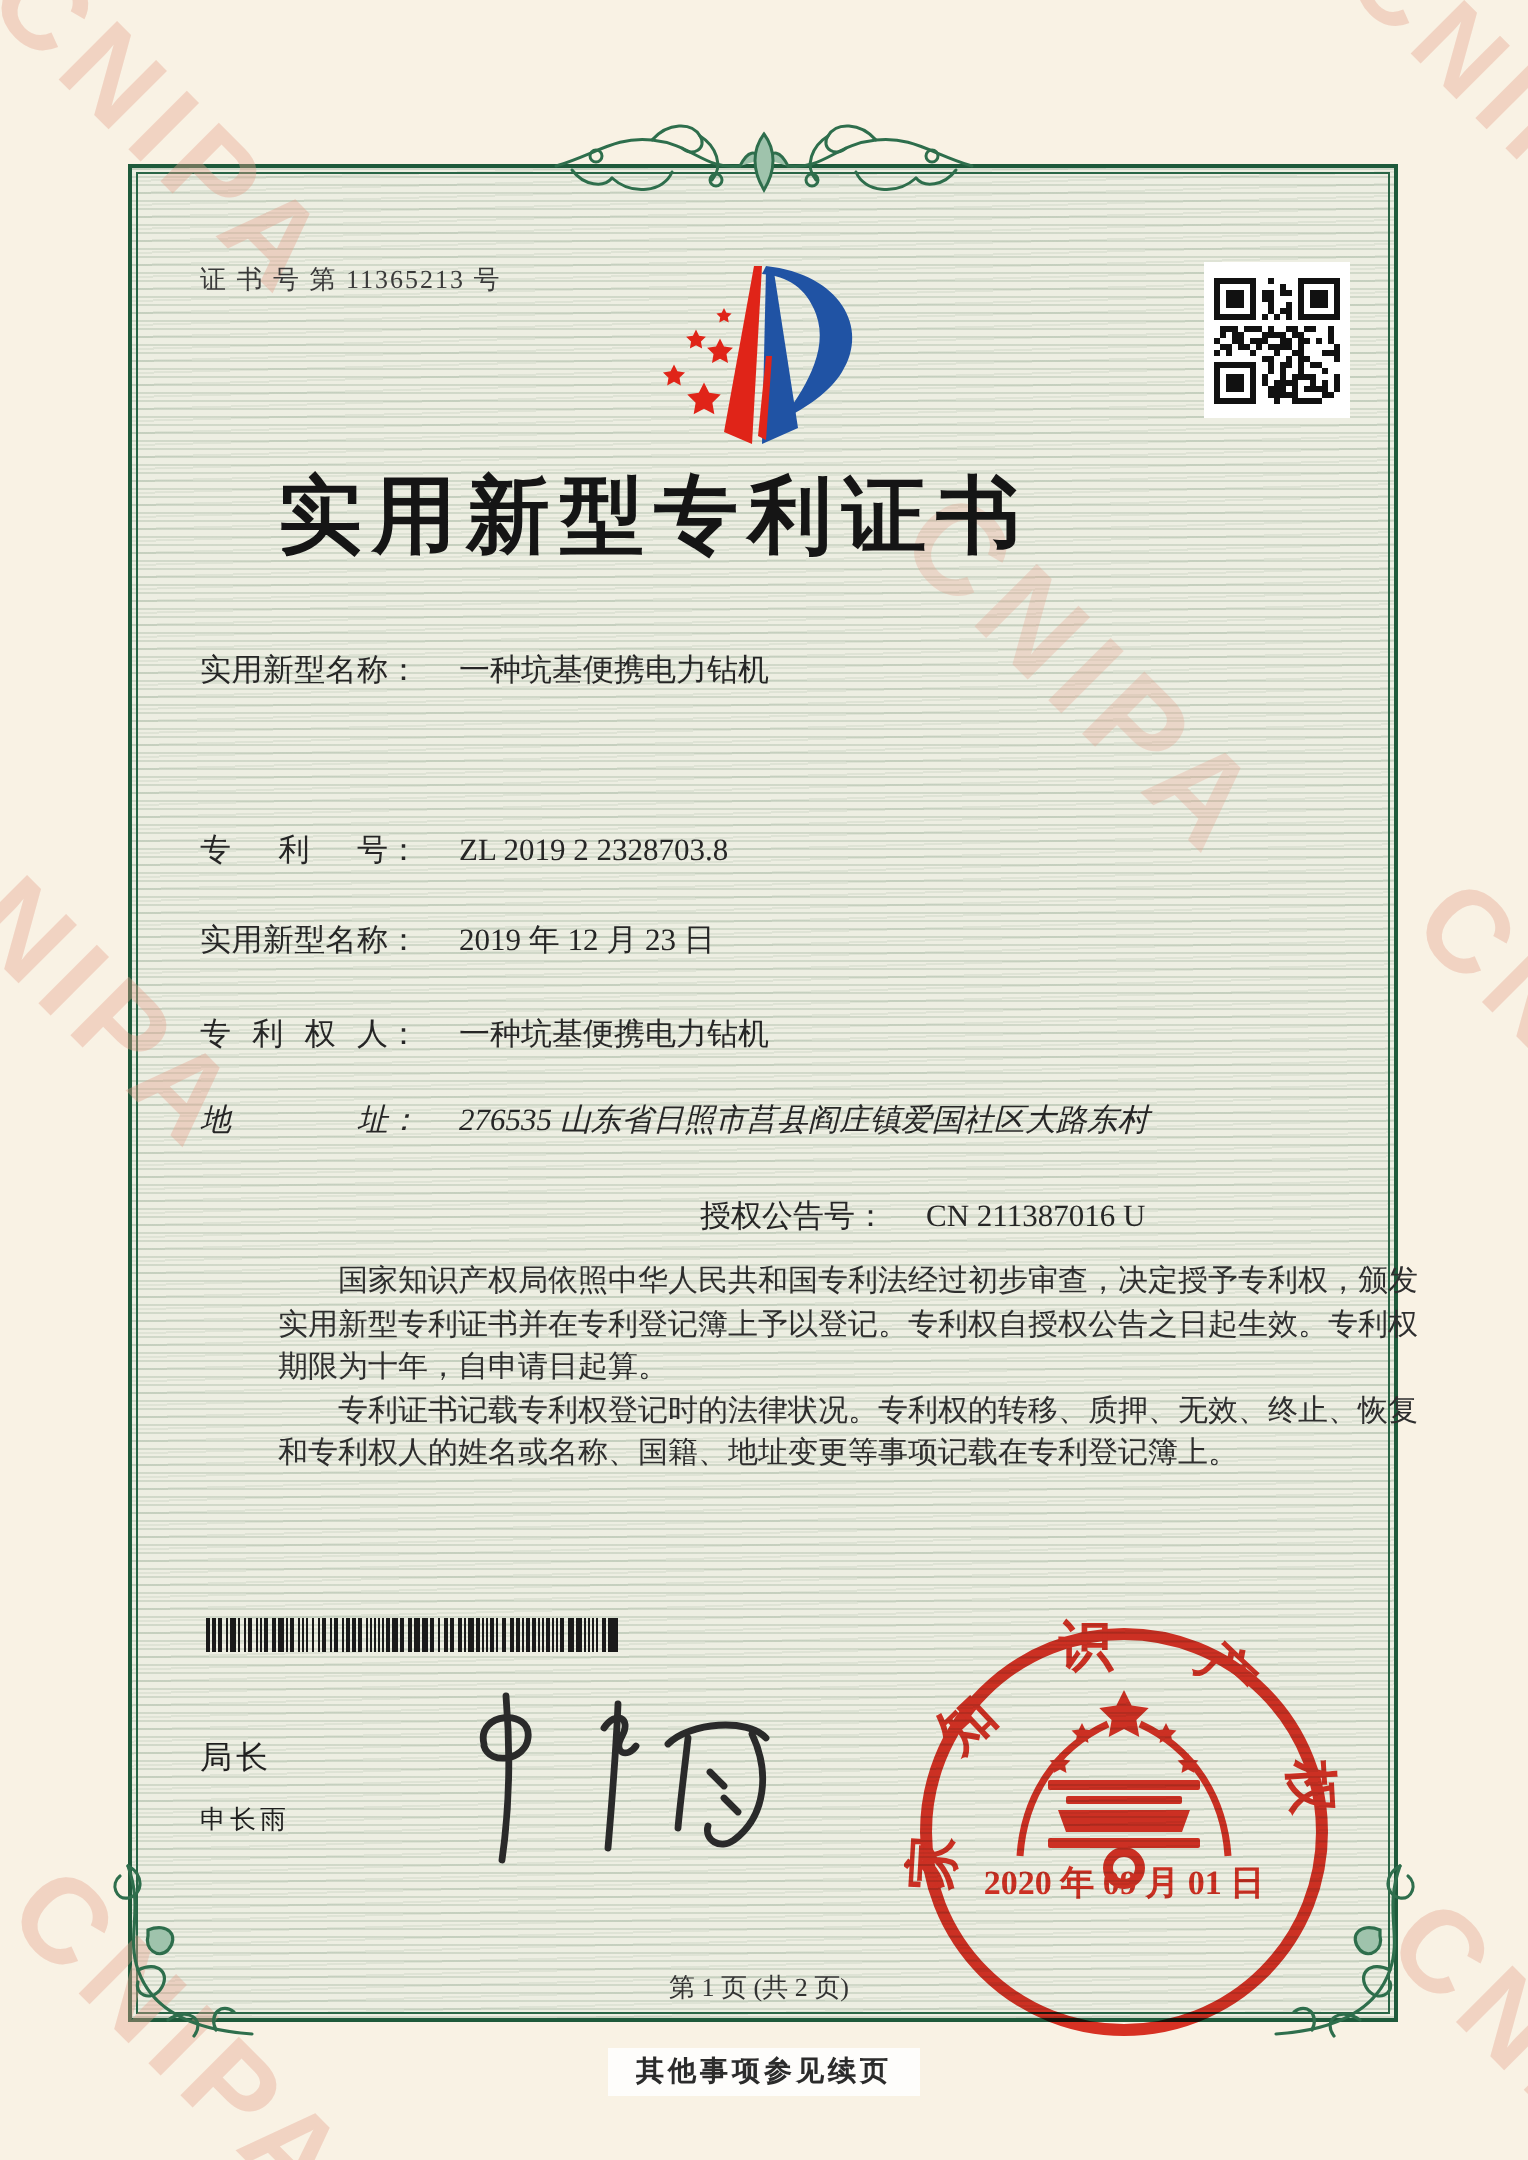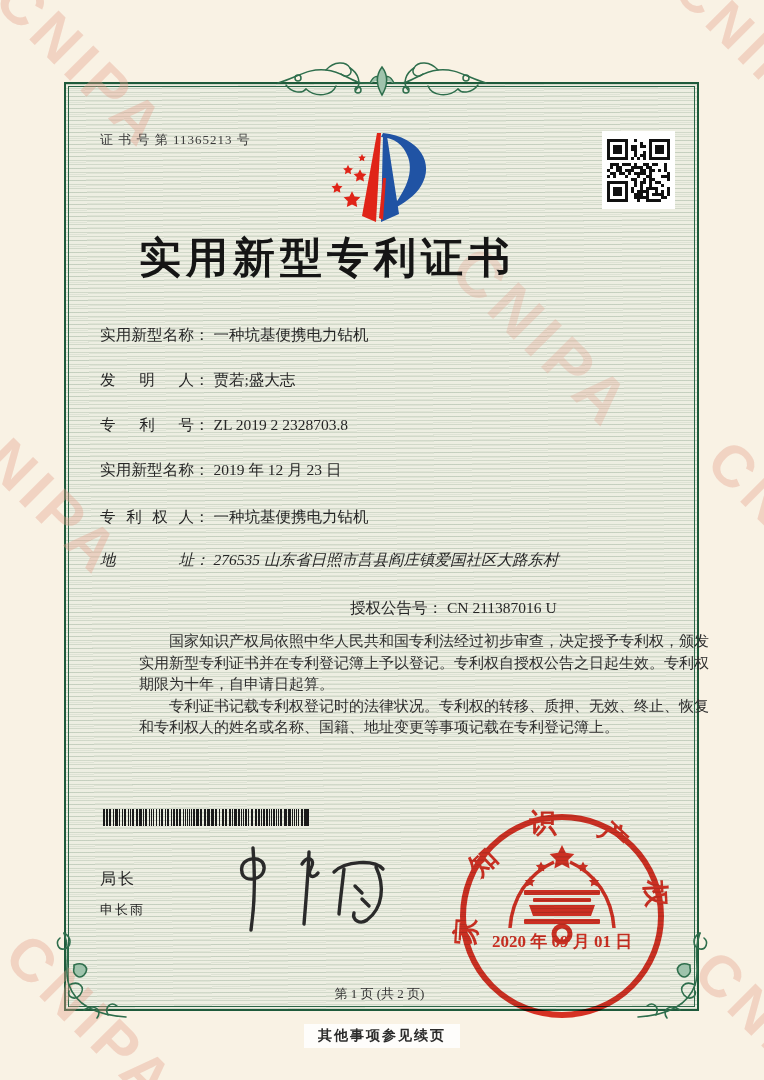--- a/index.html
+++ b/index.html
@@ -19,21 +19,21 @@
       transform:rotate(45deg);font-family:"Liberation Sans","DejaVu Sans",sans-serif;white-space:nowrap;}
   .abs{position:absolute;z-index:2;}
   .cert-no{left:100px;top:131px;font-size:13px;letter-spacing:1px;color:#3a3a3a;}
   .qr-box{left:602px;top:131px;width:73px;height:78px;background:#ffffff;
           display:flex;align-items:center;justify-content:center;}
   .title{left:64px;top:230px;width:526px;text-align:center;font-size:42px;font-weight:700;
          letter-spacing:5px;color:#151515;}
   .field-row{left:100px;font-size:15.5px;color:#262626;white-space:nowrap;}
   .f-label{display:inline-block;width:94px;text-align:justify;text-align-last:justify;}
   .f-colon{display:inline-block;}
-  .f-value{margin-left:4px;}
+  .f-value{margin-left:20px;}
   .grant-row{left:100px;width:570px;}
   .g2{position:absolute;left:250px;top:0;white-space:nowrap;}
   .g1{position:absolute;left:0;top:0;white-space:nowrap;}
   .paras{left:100px;top:631px;width:570px;font-size:15px;line-height:21.5px;
          text-align:justify;color:#2e2e2e;margin-left:39px;}
   .paras p{margin:0;text-indent:2em;}
   .signer-title{left:100px;top:869px;font-size:16px;letter-spacing:2px;}
   .signer-name{left:100px;top:901px;font-size:13px;letter-spacing:2px;}
   .page-info{left:64px;top:985px;width:631px;text-align:center;font-size:13px;color:#333;}
   .note-wrap{left:0;top:1024px;width:764px;text-align:center;}
@@ -253,23 +253,20 @@
         <rect x="48" y="60" width="3" height="3" fill="#111"></rect>
         <rect x="51" y="60" width="3" height="3" fill="#111"></rect>
       </svg>
   </div>
 
   <div class="abs title">实用新型专利证书</div>
 
   <div class="abs field-row" style="top:325px;">
     <span class="f-label">实用新型名称</span><span class="f-colon">：</span><span class="f-value">一种坑基便携电力钻机</span>
   </div>
-  <div class="abs field-row" style="top:370px;">
-    <span class="f-label">发明人</span><span class="f-colon">：</span><span class="f-value">贾若;盛大志</span>
-  </div>
   <div class="abs field-row" style="top:415px;">
     <span class="f-label">专利号</span><span class="f-colon">：</span><span class="f-value">ZL 2019 2 2328703.8</span>
   </div>
   <div class="abs field-row" style="top:460px;">
     <span class="f-label">实用新型名称</span><span class="f-colon">：</span><span class="f-value">2019 年 12 月 23 日</span>
   </div>
   <div class="abs field-row" style="top:507px;">
     <span class="f-label">专利权人</span><span class="f-colon">：</span><span class="f-value">一种坑基便携电力钻机</span>
   </div>
   <div class="abs field-row" style="top:550px;font-style:italic;">

